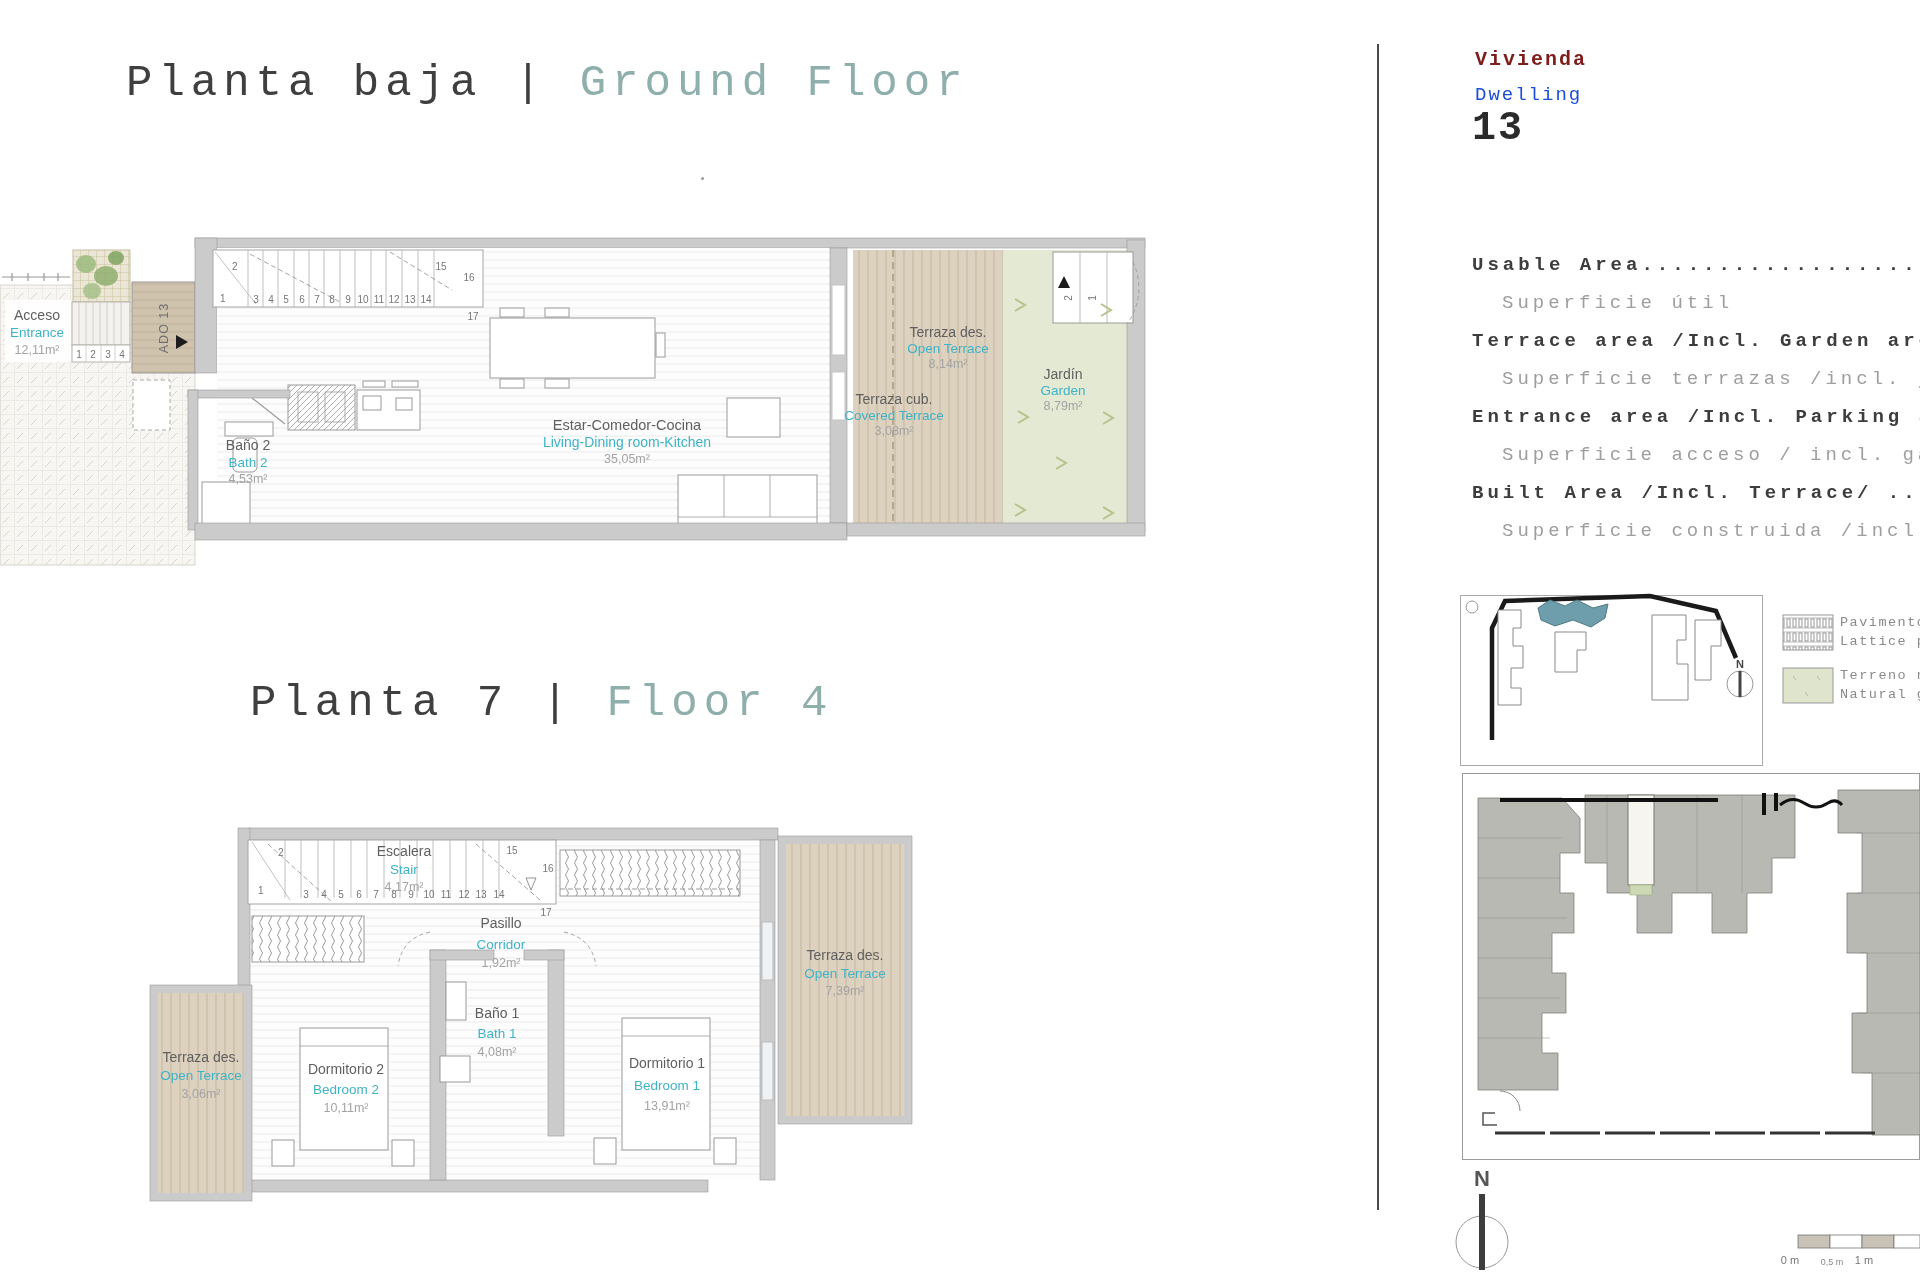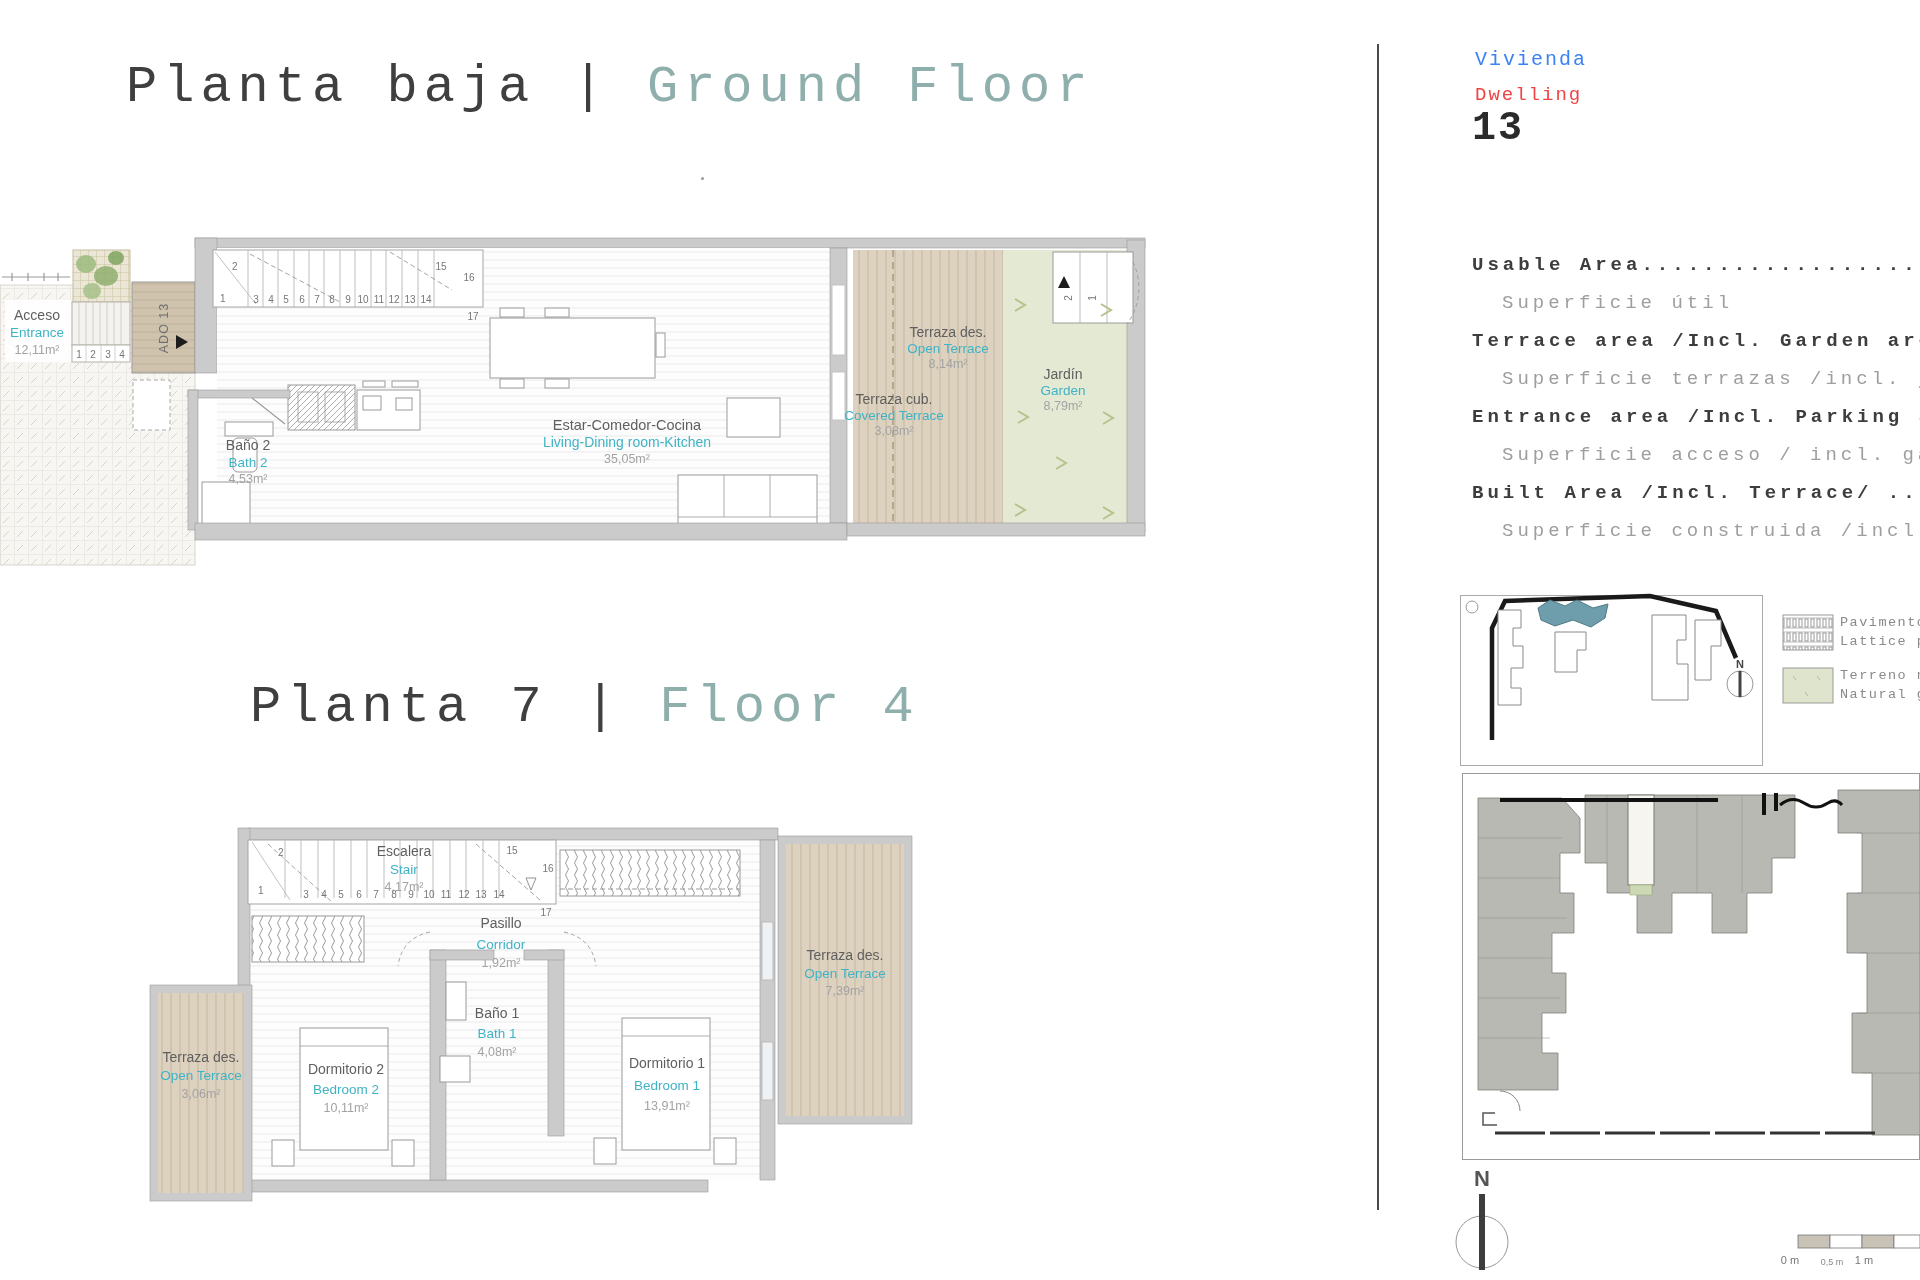--- a/index.html
+++ b/index.html
@@ -1,24 +1,24 @@
 <!DOCTYPE html>
 <html><head>
 <meta charset="utf-8">
 <style>
   html,body{margin:0;padding:0;}
   body{width:1920px;height:1280px;overflow:hidden;background:#fff;position:relative;
        font-family:"Liberation Sans",sans-serif;}
   .abs{position:absolute;}
   .mono{font-family:"Liberation Mono","DejaVu Sans Mono",monospace;}
-  .title{font-size:52px;letter-spacing:6px;white-space:nowrap;color:#3f3f3f;}
+  .title{font-size:44px;letter-spacing:6px;white-space:nowrap;color:#3f3f3f;}
   .title .accent{color:#8fafac;}
   #divider{left:1377px;top:44px;width:2px;height:1166px;background:#4a4a4a;}
-  #vivienda{left:1475px;top:48px;font-size:20px;font-weight:normal;letter-spacing:2px;color:#3b82f6;}
-  #dwelling{left:1475px;top:84px;font-size:19px;letter-spacing:2px;color:#ef4444;}
+  #vivienda{left:1475px;top:48px;font-size:20px;font-weight:bold;letter-spacing:2px;color:#7f1d1d;}
+  #dwelling{left:1475px;top:84px;font-size:19px;letter-spacing:2px;color:#1d4ed8;}
   #dwelling-number{left:1472px;top:106px;font-size:40px;font-weight:bold;letter-spacing:2px;color:#2b2b2b;}
   #info{left:1472px;top:250px;width:448px;overflow:hidden;}
   .info-line{white-space:nowrap;font-size:19px;letter-spacing:4px;height:38px;line-height:30px;}
   .info-line.bold{font-weight:bold;color:#3d3d3d;}
   .info-line.light{color:#9e9e9e;margin-left:30px;}
   svg text{font-family:"Liberation Sans",sans-serif;}
   .t-es{fill:#5f5f5f;font-size:14px;}
   .t-en{fill:#3fb3c6;font-size:13.5px;}
   .t-ar{fill:#a3a3a3;font-size:12.5px;}
   .t-num{fill:#777;font-size:10px;}

